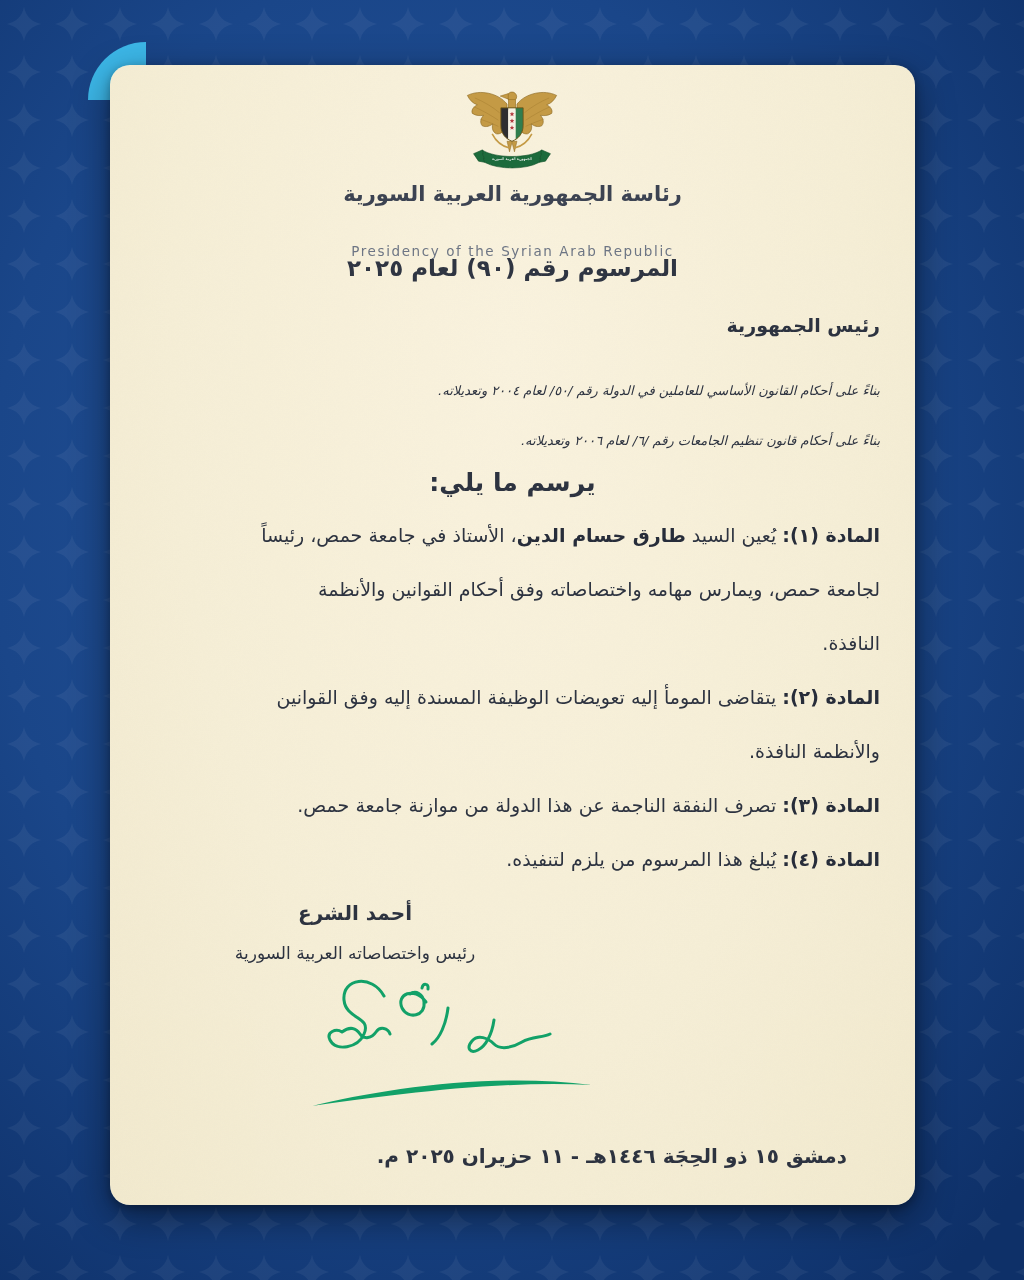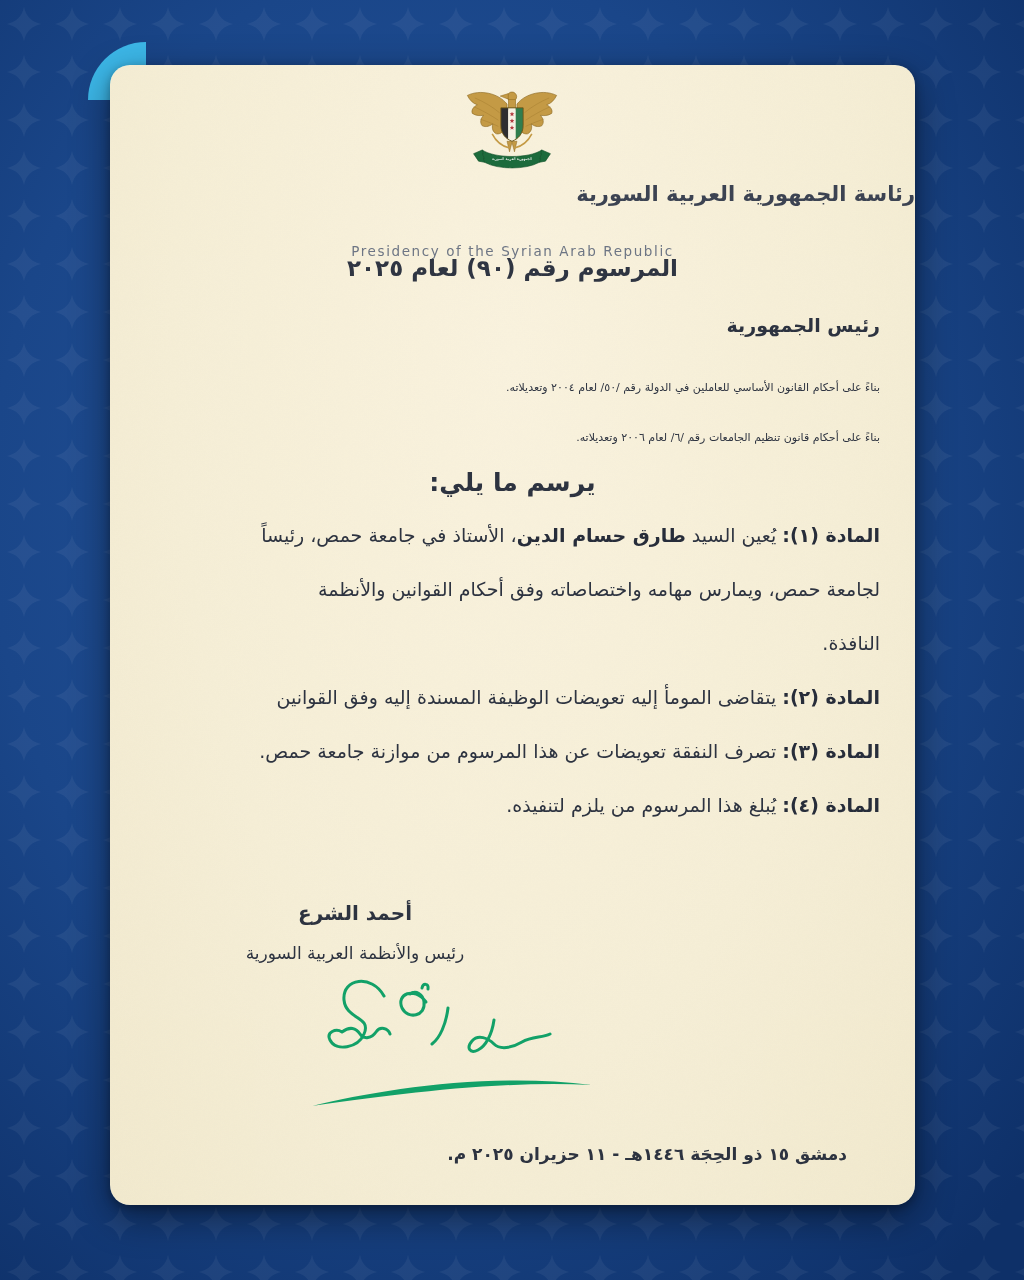--- a/index.html
+++ b/index.html
@@ -21,38 +21,38 @@
     background:radial-gradient(ellipse at 50% 25%, #f9f2de 0%, #f5eed6 60%, #f1e9ce 100%);
     border-radius:20px;z-index:2;overflow:hidden;
     box-shadow:0 12px 38px rgba(0,0,0,.45), 0 3px 10px rgba(0,0,0,.3);
     color:#2d3340;
   }
   .grain{position:absolute;inset:0;opacity:.5;pointer-events:none;}
 
   .emblem{position:absolute;left:352px;top:23px;width:100px;height:88px;}
 
   .org-ar{
-    position:absolute;top:117px;left:0;right:0;direction:rtl;
+    position:absolute;top:117px;left:0;right:0;text-align:center;direction:rtl;
     font-size:21px;font-weight:700;color:#3c4352;white-space:nowrap;
   }
   .org-en{
     position:absolute;top:150px;left:0;right:0;text-align:center;
     font-size:13.5px;letter-spacing:1.6px;color:#6d7584;white-space:nowrap;margin-top:28px;
   }
   .decree-title{
     position:absolute;top:190px;left:0;right:0;margin:0;text-align:center;direction:rtl;
     font-size:23px;font-weight:700;color:#2f3542;white-space:nowrap;
   }
   .issuer{
     position:absolute;top:249px;right:35px;direction:rtl;text-align:right;
     font-size:19px;font-weight:700;white-space:nowrap;
   }
   .pre{
     position:absolute;right:35px;direction:rtl;text-align:right;
-    font-size:11px;font-weight:400;white-space:nowrap;color:#2d3340;
+    font-size:13px;font-weight:400;white-space:nowrap;color:#2d3340;font-style:italic;
   }
   .pre1{top:305px;}
   .pre2{top:355px;}
   .enact{
     position:absolute;top:403px;left:0;right:0;text-align:center;direction:rtl;
     font-size:25px;font-weight:700;white-space:nowrap;
   }
   .articles{position:absolute;top:443px;right:35px;left:35px;direction:rtl;}
   .art-line{
     height:54px;line-height:54px;text-align:right;direction:rtl;
@@ -64,21 +64,21 @@
     font-size:20px;font-weight:700;white-space:nowrap;
   }
   .sig-title{
     position:absolute;top:878px;left:60px;width:370px;text-align:center;direction:rtl;
     font-size:17px;font-weight:400;white-space:nowrap;
   }
   .sig-ink{position:absolute;left:188px;top:903px;}
 
   .date-line{
     position:absolute;top:1079px;right:68px;direction:rtl;
-    font-size:17px;font-weight:700;white-space:nowrap;color:#2d3340;
+    font-size:20px;font-weight:700;white-space:nowrap;color:#2d3340;
   }
 </style>
 </head>
 <body>
 
 <div class="stage">
 
   <svg class="bg" width="1024" height="1280" aria-hidden="true">
     <defs>
       <radialGradient id="bgGrad" cx="42%" cy="40%" r="78%">
@@ -158,26 +158,27 @@
     <p class="pre pre1">بناءً على أحكام القانون الأساسي للعاملين في الدولة رقم /٥٠/ لعام ٢٠٠٤ وتعديلاته.</p>
     <p class="pre pre2">بناءً على أحكام قانون تنظيم الجامعات رقم /٦/ لعام ٢٠٠٦ وتعديلاته.</p>
 
     <div class="enact">يرسم ما يلي:</div>
 
     <div class="articles">
       <div class="art-line"><span class="b">المادة (١):</span><span> يُعين السيد </span><span class="b">طارق حسام الدين</span><span>، الأستاذ في جامعة حمص، رئيساً</span></div>
       <div class="art-line"><span>لجامعة حمص، ويمارس مهامه واختصاصاته وفق أحكام القوانين والأنظمة</span></div>
       <div class="art-line"><span>النافذة.</span></div>
       <div class="art-line"><span class="b">المادة (٢):</span><span> يتقاضى المومأ إليه تعويضات الوظيفة المسندة إليه وفق القوانين</span></div>
-      <div class="art-line"><span class="b">المادة (٣):</span><span> تصرف النفقة تعويضات عن هذا المرسوم من موازنة جامعة حمص.</span></div>
+      <div class="art-line"><span>والأنظمة النافذة.</span></div>
+      <div class="art-line"><span class="b">المادة (٣):</span><span> تصرف النفقة الناجمة عن هذا الدولة من موازنة جامعة حمص.</span></div>
       <div class="art-line"><span class="b">المادة (٤):</span><span> يُبلغ هذا المرسوم من يلزم لتنفيذه.</span></div>
     </div>
 
     <div class="sig-name">أحمد الشرع</div>
-    <div class="sig-title">رئيس والأنظمة العربية السورية</div>
+    <div class="sig-title">رئيس واختصاصاته العربية السورية</div>
 
     <svg class="sig-ink" width="310" height="160" viewBox="0 0 310 160" aria-hidden="true">
       <g fill="none" stroke="#12a168" stroke-width="3" stroke-linecap="round" stroke-linejoin="round">
         <path d="M86,28 C74,6 44,10 46,32 C48,52 74,48 66,66 C60,80 38,84 32,72 C28,64 38,60 44,64 C52,58 58,60 62,66 C66,72 74,70 78,64 C82,58 90,60 92,66"></path>
         <path d="M128,34 C116,18 98,26 104,40 C110,52 128,48 126,34 C125,26 118,22 112,26"></path>
         <path d="M124,20 C125,15 131,15 130,21"></path>
         <path d="M150,40 C148,56 142,70 134,76"></path>
         <path d="M196,52 C194,66 188,78 180,82 C172,86 168,80 174,73 C180,66 190,70 196,76 C202,82 214,80 224,74 C234,68 244,70 252,66"></path>
       </g>
       <path d="M14,138 C80,122 190,104 294,117 C196,112 86,128 14,138 Z" fill="#12a168"></path>

